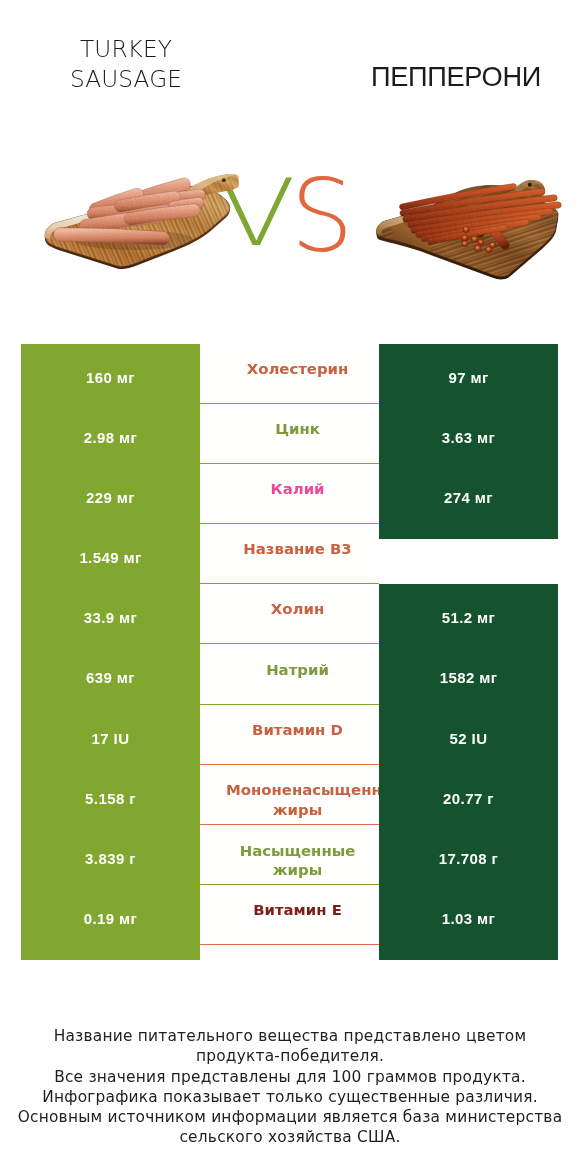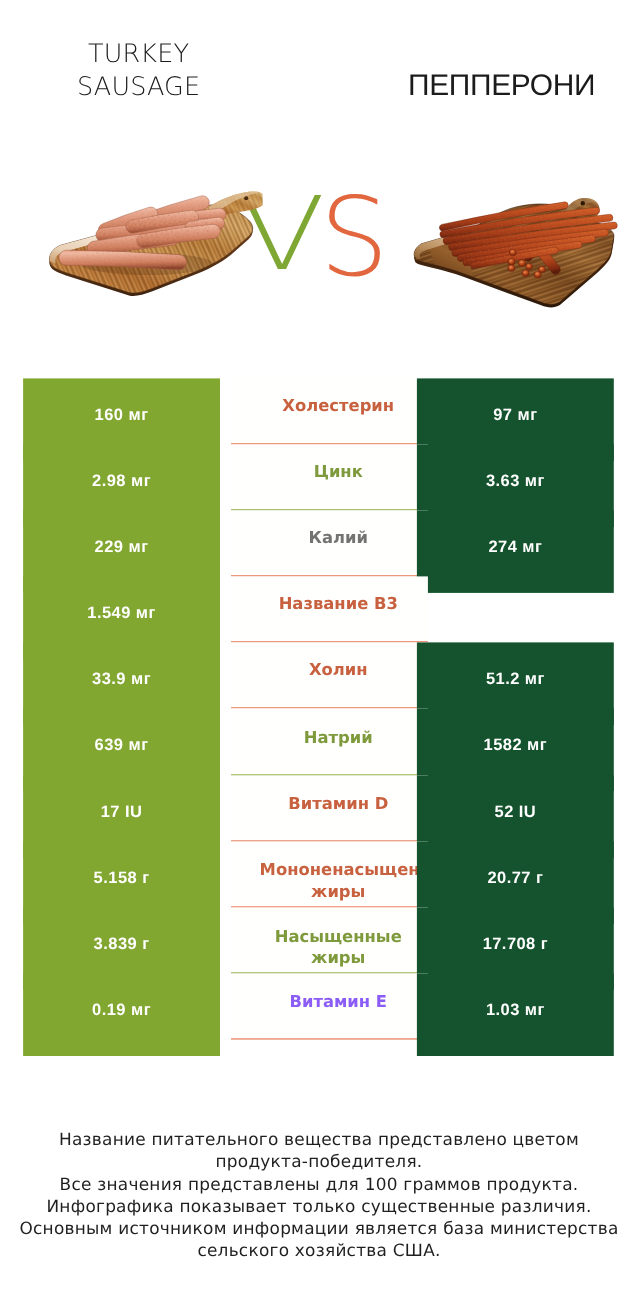--- a/index.html
+++ b/index.html
@@ -29,21 +29,21 @@
   #prod-right{left:374px;top:176px;width:190px;height:104px;}
 
   
   .table{position:absolute;left:21px;top:344px;width:537px;}
   .row{position:relative;height:58.31px;margin-bottom:1.8px;}
   .cell{position:absolute;top:0;height:75px;display:flex;align-items:center;justify-content:center;box-sizing:border-box;}
   .cell .txt{position:relative;top:-4px;}
   .cell.mid .txt{top:-3.7px;}
   .cell.left{left:0;width:179px;background:#82A731;color:#ffffff;}
   .cell.right{left:358px;width:179px;background:#14532d;color:#ffffff;}
-  .cell.mid{left:189px;width:179px;background:#FFFFFD;height:60.11px;padding-left:16px;}
+  .cell.mid{left:179px;width:179px;background:#FFFFFD;height:60.11px;padding-left:16px;}
   .cell .txt{font-family:"Liberation Sans",sans-serif;font-size:15px;font-weight:700;white-space:nowrap;letter-spacing:.4px;}
   .cell.mid .txt{font-family:"DejaVu Sans",sans-serif;font-size:14.9px;font-weight:700;line-height:19.6px;text-align:center;letter-spacing:0;}
   .cell.mid .txt.two-line{white-space:nowrap;display:block;width:100%;text-align:center;top:6.8px;}
   .cell.mid .txt.two-line .l1,.cell.mid .txt.two-line .l2{display:block;position:relative;}
 
   
   .footer{position:absolute;left:0;top:1026px;width:580px;text-align:center;
           color:#1f1f1f;font-family:"DejaVu Sans",sans-serif;font-size:15.4px;line-height:20.3px;font-weight:400;letter-spacing:0.22px;}
 </style>
 </head>
@@ -329,21 +329,21 @@
         </div>
         <div class="cell right">
           <span class="txt">3.63 мг</span>
         </div>
       </div>
       <div class="row">
         <div class="cell left">
           <span class="txt">229 мг</span>
         </div>
         <div class="cell mid" style="border-bottom:1px solid #E16C45">
-          <span class="txt" style="color:#737373">Калий</span>
+          <span class="txt" style="color:#ec4899">Калий</span>
         </div>
         <div class="cell right">
           <span class="txt">274 мг</span>
         </div>
       </div>
       <div class="row">
         <div class="cell left">
           <span class="txt">1.549 мг</span>
         </div>
         <div class="cell mid" style="border-bottom:1px solid #E16C45">
@@ -409,21 +409,21 @@
         </div>
         <div class="cell right">
           <span class="txt">17.708 г</span>
         </div>
       </div>
       <div class="row">
         <div class="cell left">
           <span class="txt">0.19 мг</span>
         </div>
         <div class="cell mid" style="border-bottom:1px solid #E16C45">
-          <span class="txt" style="color:#8b5cf6">Витамин E</span>
+          <span class="txt" style="color:#7f1d1d">Витамин E</span>
         </div>
         <div class="cell right">
           <span class="txt">1.03 мг</span>
         </div>
       </div>
     </div>
 
   <div class="footer" id="footer">
       <div>Название питательного вещества представлено цветом</div>
       <div>продукта-победителя.</div>

